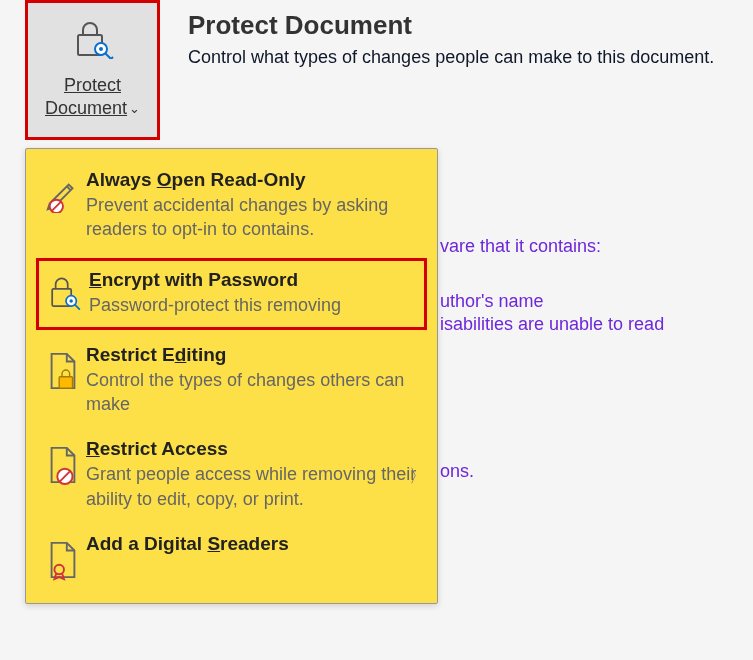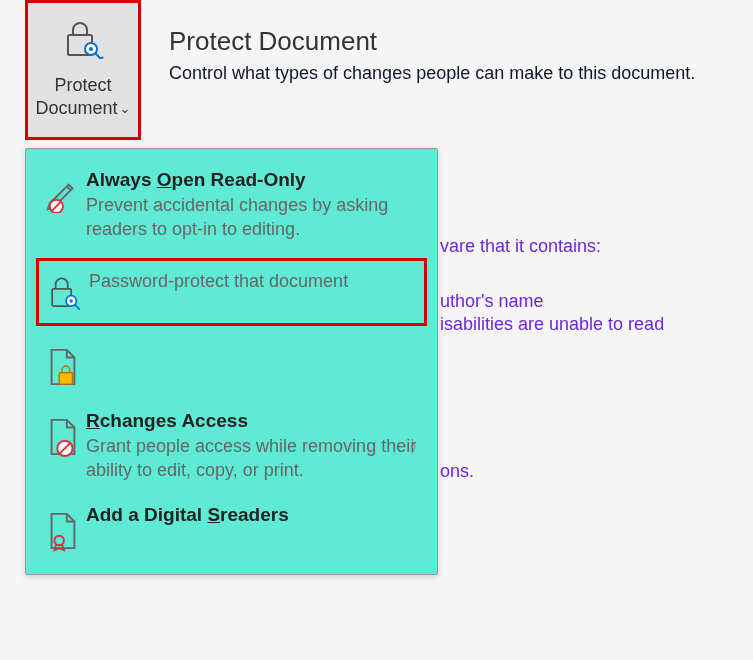--- a/index.html
+++ b/index.html
@@ -13,50 +13,51 @@
     color: #333;
     overflow: hidden;
     position: relative;
   }
   .topbar {
     display: flex;
     align-items: flex-start;
     padding: 0;
   }
   .protect-button {
-    width: 116px;
+    width: 135px;
     height: 140px;
     background: #e1e1e1;
     border: 3px solid #d40000;
     display: flex;
     flex-direction: column;
     align-items: center;
     justify-content: center;
     cursor: pointer;
     margin-left: 25px;
     margin-top: 0;
     font-size: 18px;
     line-height: 1.3;
     text-align: center;
     color: #333;
+    text-decoration: underline;
   }
   .protect-button .chevron {
     font-size: 13px;
     margin-left: 2px;
     display: inline-block;
     vertical-align: middle;
   }
   .header-block {
     margin-left: 28px;
     margin-top: 10px;
   }
   .header-block h1 {
-    margin: 16px 0 6px 0;
+    margin: 0 0 6px 0;
     font-size: 26px;
-    font-weight: 400;
+    font-weight: 700;
     color: #333;
   }
   .header-block p {
     margin: 0;
     font-size: 18px;
     color: #0f172a;
   }
 
   .bg-text {
     position: absolute;
@@ -64,21 +65,21 @@
     font-size: 18px;
     color: #6d28d9;
     white-space: nowrap;
   }
 
   .menu {
     position: absolute;
     left: 25px;
     top: 148px;
     width: 413px;
-    background: #5eead4;
+    background: #fde047;
     border: 1px solid #999;
     border-radius: 2px;
     box-shadow: 0 2px 6px rgba(0,0,0,0.15);
     padding: 10px 0;
   }
   .menu-item {
     display: flex;
     align-items: flex-start;
     padding: 10px 14px 12px 14px;
     cursor: pointer;
@@ -160,61 +161,66 @@
     <div class="icon-col">
       <svg width="38" height="38" viewBox="0 0 40 40">
         <path d="M6 30 L26 10 l4 4 L10 34 l-6 2 z" fill="none" stroke="#666" stroke-width="2"></path>
         <path d="M24 12 l4 4" stroke="#666" stroke-width="2"></path>
         <circle cx="13" cy="33" r="7" fill="#fff" stroke="#d13438" stroke-width="2"></circle>
         <line x1="8" y1="38" x2="18" y2="28" stroke="#d13438" stroke-width="2"></line>
       </svg>
     </div>
     <div class="text-col">
       <div class="title"><span>Always </span><span class="u">O</span><span>pen Read-Only</span></div>
-      <div class="desc">Prevent accidental changes by asking readers to opt-in to editing.</div>
+      <div class="desc">Prevent accidental changes by asking readers to opt-in to contains.</div>
     </div>
   </div>
 
   <div class="menu-item highlight-box">
     <div class="icon-col">
       <svg width="38" height="38" viewBox="0 0 44 44">
         <rect x="6" y="16" width="22" height="20" rx="1.5" fill="none" stroke="#555" stroke-width="2"></rect>
         <path d="M10 16 v-5 a7 7 0 0 1 14 0 v5" fill="none" stroke="#555" stroke-width="2"></path>
         <circle cx="28" cy="30" r="6" fill="#fff" stroke="#0a6ed1" stroke-width="2"></circle>
         <circle cx="28" cy="30" r="2" fill="#0a6ed1"></circle>
         <path d="M32 34 l6 6" stroke="#0a6ed1" stroke-width="2"></path>
       </svg>
     </div>
     <div class="text-col">
-      <div class="desc">Password-protect that document</div>
+      <div class="title"><span class="u">E</span><span>ncrypt with Password</span></div>
+      <div class="desc">Password-protect this removing</div>
     </div>
   </div>
 
   <div class="menu-item">
     <div class="icon-col">
       <svg width="38" height="42" viewBox="0 0 40 44">
         <path d="M8 4 h16 l8 8 v28 h-24 z" fill="none" stroke="#666" stroke-width="2"></path>
         <path d="M24 4 v8 h8" fill="none" stroke="#666" stroke-width="2"></path>
         <rect x="16" y="28" width="14" height="12" rx="1" fill="#ffb900" stroke="#a67c00" stroke-width="1.5"></rect>
         <path d="M19 28 v-3 a4 4 0 0 1 8 0 v3" fill="none" stroke="#a67c00" stroke-width="1.5"></path>
       </svg>
     </div>
+    <div class="text-col">
+      <div class="title"><span>Restrict E</span><span class="u">d</span><span>iting</span></div>
+      <div class="desc">Control the types of changes others can make</div>
+    </div>
   </div>
 
   <div class="menu-item">
     <div class="icon-col">
       <svg width="38" height="42" viewBox="0 0 40 44">
         <path d="M8 4 h16 l8 8 v28 h-24 z" fill="none" stroke="#666" stroke-width="2"></path>
         <path d="M24 4 v8 h8" fill="none" stroke="#666" stroke-width="2"></path>
         <circle cx="22" cy="34" r="8" fill="#fff" stroke="#d13438" stroke-width="2"></circle>
         <line x1="16" y1="40" x2="28" y2="28" stroke="#d13438" stroke-width="2"></line>
       </svg>
     </div>
     <div class="text-col">
-      <div class="title"><span class="u">R</span><span>changes Access</span></div>
+      <div class="title"><span class="u">R</span><span>estrict Access</span></div>
       <div class="desc">Grant people access while removing their ability to edit, copy, or print.</div>
     </div>
     <div class="chev-right">〉</div>
   </div>
 
   <div class="menu-item">
     <div class="icon-col">
       <svg width="38" height="42" viewBox="0 0 40 44">
         <path d="M8 4 h16 l8 8 v28 h-24 z" fill="none" stroke="#666" stroke-width="2"></path>
         <path d="M24 4 v8 h8" fill="none" stroke="#666" stroke-width="2"></path>

